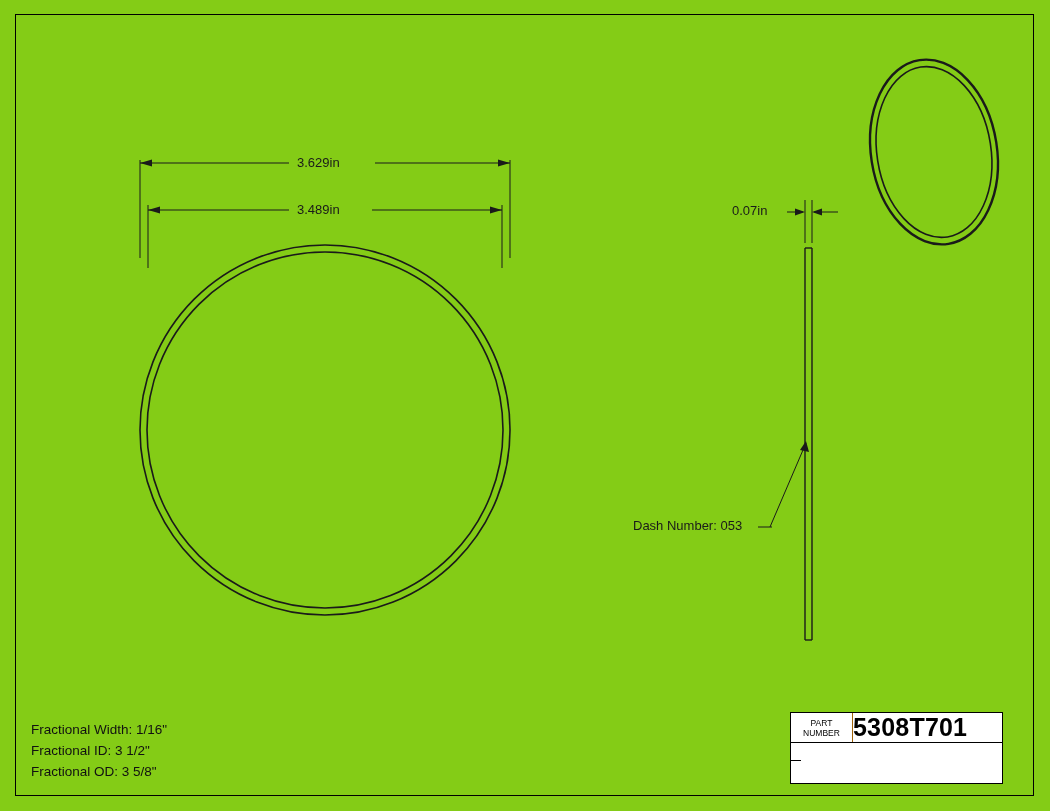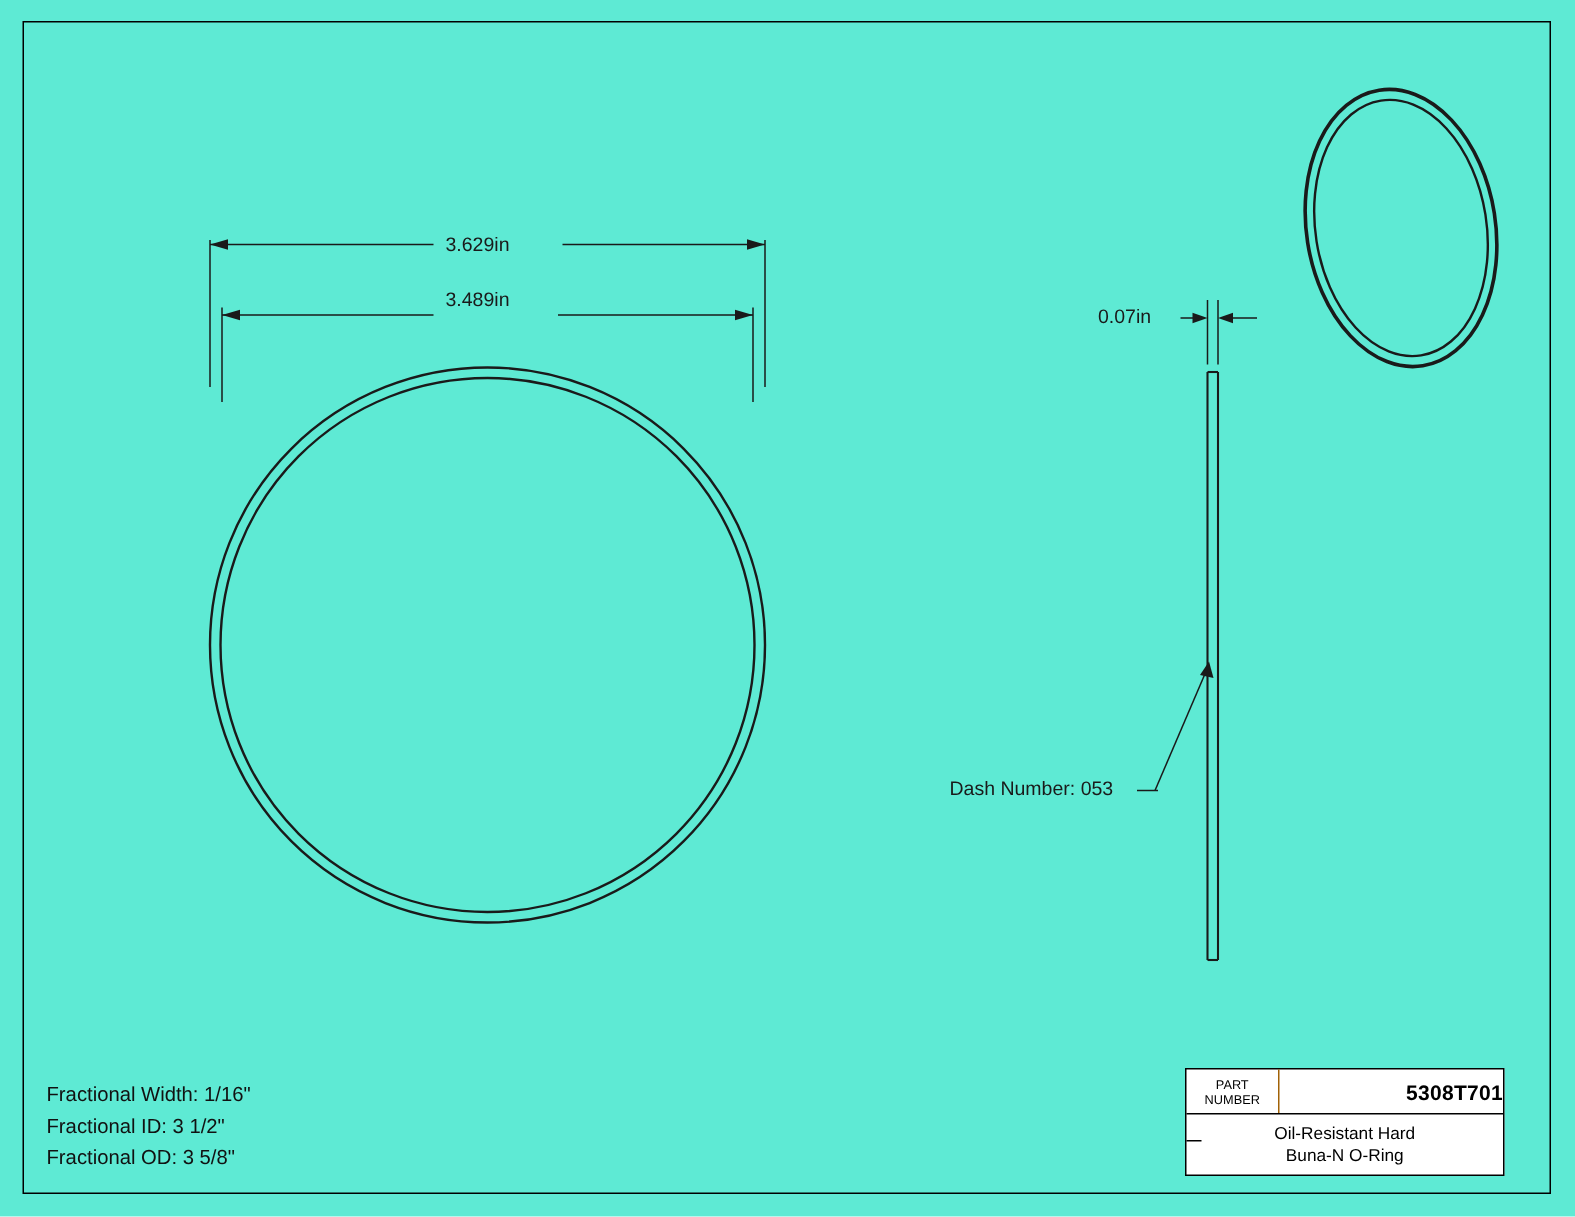--- a/index.html
+++ b/index.html
@@ -8,21 +8,21 @@
     background: #ffffff;
   }
   body {
     font-family: "Liberation Sans", sans-serif;
     color: #000000;
   }
   #sheet {
     position: relative;
     width: 1050px;
     height: 811px;
-    background: #5eead4;
+    background: #84cc16;
     overflow: hidden;
   }
   .border-frame {
     position: absolute;
     left: 15px;
     top: 14px;
     width: 1019px;
     height: 782px;
     border: 1px solid #000000;
     box-sizing: border-box;
@@ -77,22 +77,22 @@
     color: #000;
     border-right: 1px solid #a16207;
     height: 100%;
     display: flex;
     flex-direction: column;
     justify-content: center;
     box-sizing: border-box;
   }
   .tb-partnum {
     flex: 1;
-    text-align: right;
-    font-size: 14px;
+    text-align: left;
+    font-size: 25px;
     font-weight: bold;
     letter-spacing: 0.2px;
     color: #000;
   }
   .tb-desc {
     height: 41px;
     display: flex;
     flex-direction: column;
     align-items: center;
     justify-content: center;
@@ -167,40 +167,36 @@
     </g>
 
     <g fill="none" stroke="#1a1a1a">
       <ellipse cx="934" cy="152" rx="63" ry="93" transform="rotate(-9 934 152)" stroke-width="2.4"></ellipse>
       <ellipse cx="934" cy="152" rx="57" ry="86" transform="rotate(-9 934 152)" stroke-width="1.6"></ellipse>
     </g>
   </svg>
 
   <div class="dimtext" style="left:297px; top:155px;">3.629in</div>
 
-  <div class="dimtext" style="left:297px; top:192px;">3.489in</div>
+  <div class="dimtext" style="left:297px; top:202px;">3.489in</div>
 
   <div class="dimtext" style="left:732px; top:203px;">0.07in</div>
 
   <div class="dimtext" style="left:633px; top:518px;">Dash Number: 053</div>
 
   <div class="specs">
     <div>Fractional Width: 1/16"</div>
     <div>Fractional ID: 3 1/2"</div>
     <div>Fractional OD: 3 5/8"</div>
   </div>
 
   <div class="titleblock">
     <div class="tb-top">
       <div class="tb-partlabel">
         <span>PART</span>
         <span>NUMBER</span>
       </div>
       <div class="tb-partnum">5308T701</div>
     </div>
-    <div class="tb-desc">
-      <span>Oil-Resistant Hard</span>
-      <span>Buna-N O-Ring</span>
-    </div>
     <div class="tb-tick"></div>
   </div>
 
 </div>
 
 </body></html>

